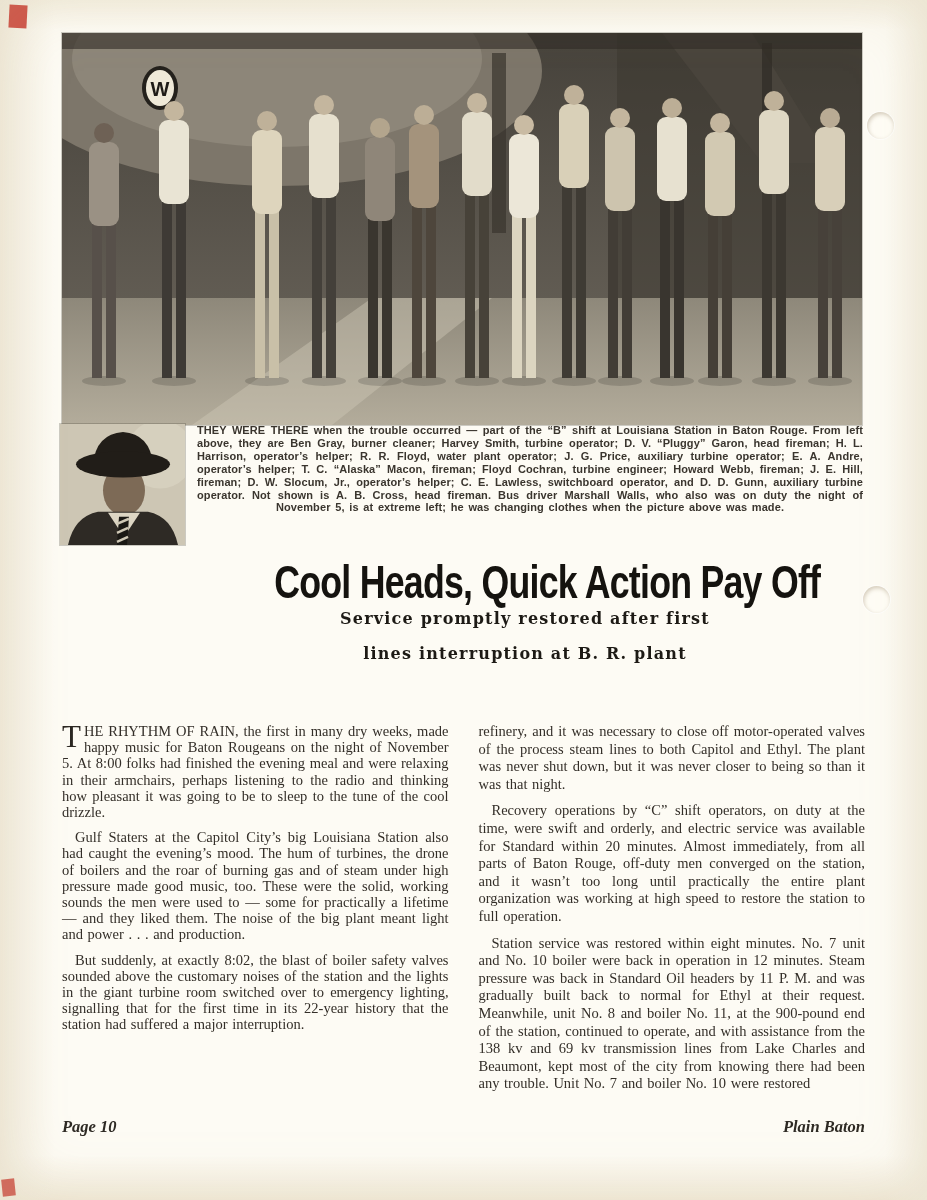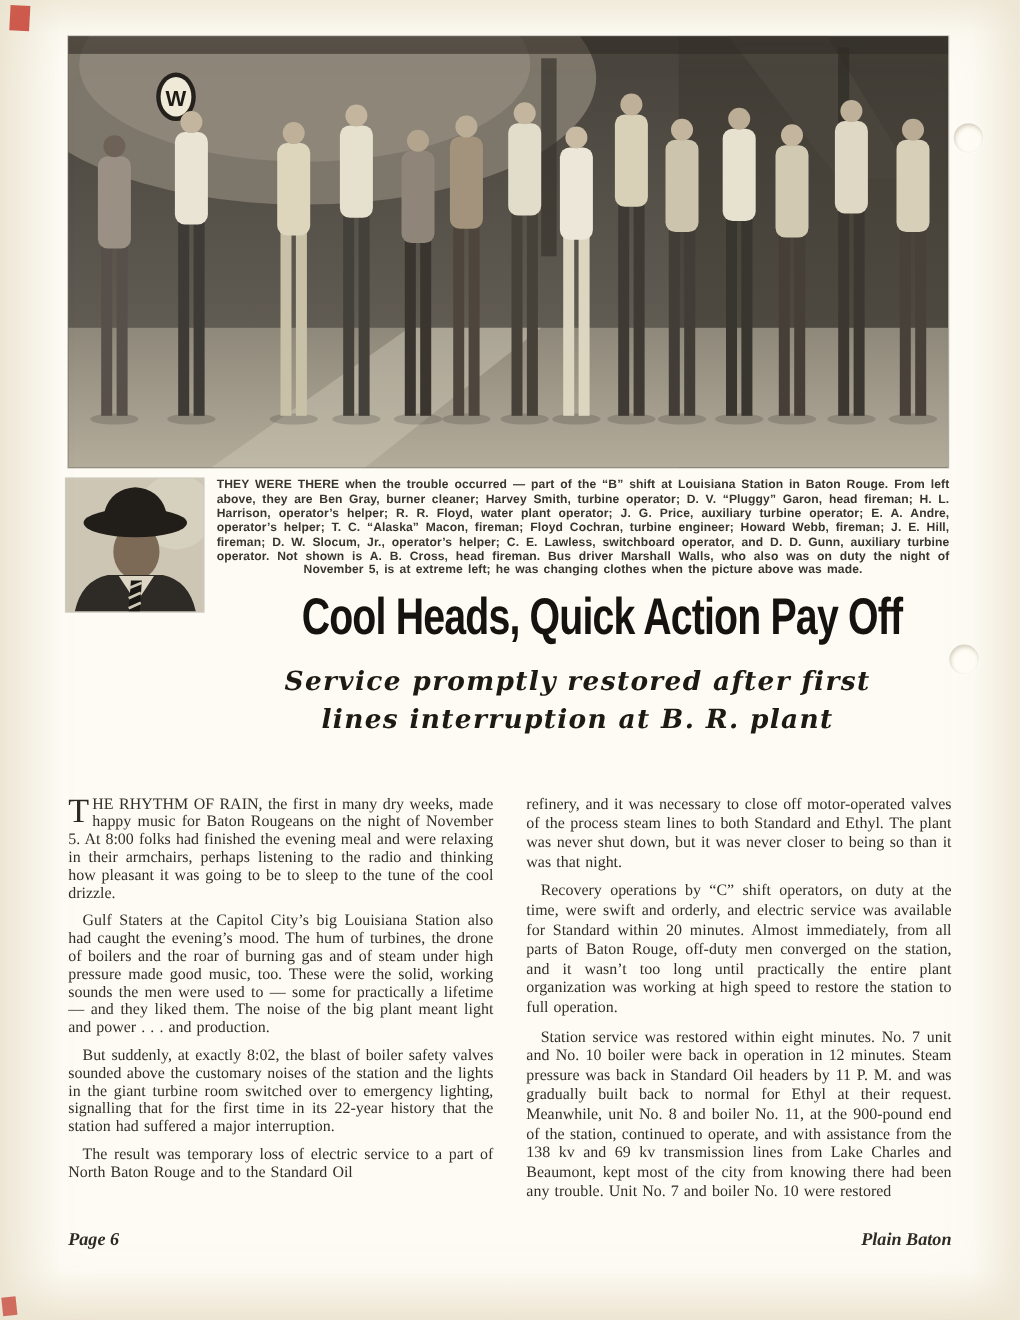--- a/index.html
+++ b/index.html
@@ -18,35 +18,35 @@
   .red-mark{position:absolute;background:#c8372d;opacity:.85;}
   .red-mark.tl{left:9px;top:5px;width:18px;height:23px;transform:rotate(3deg);}
   .red-mark.bl{left:2px;top:1179px;width:13px;height:17px;transform:rotate(-6deg);opacity:.75;}
   .hole{position:absolute;width:27px;height:27px;border-radius:50%;background:#fffdf6;
     box-shadow:inset 1px 2px 4px rgba(160,145,115,.45),0 0 0 1px rgba(255,255,255,.6);}
   .hole.h1{left:867px;top:112px;}
   .hole.h2{left:863px;top:586px;}
   .photo-main{position:absolute;left:62px;top:33px;width:800px;height:392px;margin:0;
     background:#55504a;box-shadow:0 0 0 1px rgba(60,55,45,.25);}
   .photo-main svg{display:block;width:100%;height:100%;}
-  .caption-row{position:absolute;left:60px;top:435px;width:803px;}
+  .caption-row{position:absolute;left:60px;top:424px;width:803px;}
   .portrait{float:left;width:125px;height:121px;margin:0 12px 4px 0;background:#cdc6b4;
     box-shadow:0 0 0 1px rgba(60,55,45,.25);}
   .portrait svg{display:block;width:100%;height:100%;}
   .caption{margin:0 0 0 137px;font-family:"Liberation Sans",sans-serif;font-weight:700;
     font-size:11px;line-height:12.9px;color:#3a352e;text-align:justify;text-align-last:center;
     letter-spacing:.1px;word-spacing:1.5px;}
-  .headline{position:absolute;left:188px;top:532px;width:674px;margin:0;text-align:center;
+  .headline{position:absolute;left:188px;top:554px;width:674px;margin:0;text-align:center;
     font-family:"Liberation Sans",sans-serif;font-weight:700;font-size:47px;line-height:56px;
     color:#15130f;white-space:nowrap;}
   .headline .squeeze{display:inline-block;transform:scaleX(.76);transform-origin:center;
     letter-spacing:-1px;}
   .subhead{position:absolute;left:188px;top:601px;width:674px;margin:0;text-align:center;
-    font-family:"DejaVu Serif",serif;font-weight:700;font-size:24px;line-height:35px;
-    letter-spacing:1.2px;color:#1d1a15;font-style:italic;}
+    font-family:"DejaVu Serif",serif;font-weight:700;font-size:16px;line-height:35px;
+    letter-spacing:1.2px;color:#1d1a15;}
   .columns{position:absolute;left:62px;top:723px;width:803px;display:flex;gap:30px;}
   .col{flex:1;text-align:justify;font-size:14.5px;word-spacing:1px;}
   .col.left{line-height:16.2px;}
   .col.right{line-height:17.6px;}
   .col p{margin:0 0 9px 0;text-indent:13px;}
   .col p.first{text-indent:0;}
   .dropcap{float:left;font-size:31px;line-height:25px;padding:1px 3px 0 0;color:#2b2722;}
   .footer{position:absolute;left:62px;top:1117px;width:803px;display:flex;
     justify-content:space-between;font-family:"Liberation Serif",serif;font-style:italic;
     font-weight:700;font-size:16.5px;color:#2e2a24;}
@@ -187,27 +187,26 @@
   <h2 class="subhead">
     <span>Service promptly restored after first</span><br>
     <span>lines interruption at B. R. plant</span>
   </h2>
 
   <div class="columns">
     <div class="col left">
       <p class="first"><span class="dropcap">T</span><span>HE RHYTHM OF RAIN, the first in many dry weeks, made happy music for Baton Rougeans on the night of November 5.  At 8:00 folks had finished the evening meal and were relaxing in their armchairs, perhaps listening to the radio and thinking how pleasant it was going to be to sleep to the tune of the cool drizzle.</span></p>
       <p>Gulf Staters at the Capitol City’s big Louisiana Station also had caught the evening’s mood.  The hum of turbines, the drone of boilers and the roar of burning gas and of steam under high pressure made good music, too.  These were the solid, working sounds the men were used to — some for practically a lifetime — and they liked them.  The noise of the big plant meant light and power . . . and production.</p>
       <p>But suddenly, at exactly 8:02, the blast of boiler safety valves sounded above the customary noises of the station and the lights in the giant turbine room switched over to emergency lighting, signalling that for the first time in its 22-year history that the station had suffered a major interruption.</p>
-      <p>The result was temporary loss of electric service to a part of North Baton Rouge and to the Standard Oil</p>
     </div>
     <div class="col right">
-      <p class="first">refinery, and it was necessary to close off motor-operated valves of the process steam lines to both Standard and Ethyl.  The plant was never shut down, but it was never closer to being so than it was that night.</p>
+      <p class="first">refinery, and it was necessary to close off motor-operated valves of the process steam lines to both Capitol and Ethyl.  The plant was never shut down, but it was never closer to being so than it was that night.</p>
       <p>Recovery operations by “C” shift operators, on duty at the time, were swift and orderly, and electric service was available for Standard within 20 minutes.  Almost immediately, from all parts of Baton Rouge, off-duty men converged on the station, and it wasn’t too long until practically the entire plant organization was working at high speed to restore the station to full operation.</p>
       <p>Station service was restored within eight minutes.  No. 7 unit and No. 10 boiler were back in operation in 12 minutes.  Steam pressure was back in Standard Oil headers by 11 P. M. and was gradually built back to normal for Ethyl at their request.  Meanwhile, unit No. 8 and boiler No. 11, at the 900-pound end of the station, continued to operate, and with assistance from the 138 kv and 69 kv transmission lines from Lake Charles and Beaumont, kept most of the city from knowing there had been any trouble.  Unit No. 7 and boiler No. 10 were restored</p>
     </div>
   </div>
 
   <div class="footer">
-    <span>Page 6</span>
+    <span>Page 10</span>
     <span>Plain Baton</span>
   </div>
 
 </div>
 
 </body></html>

